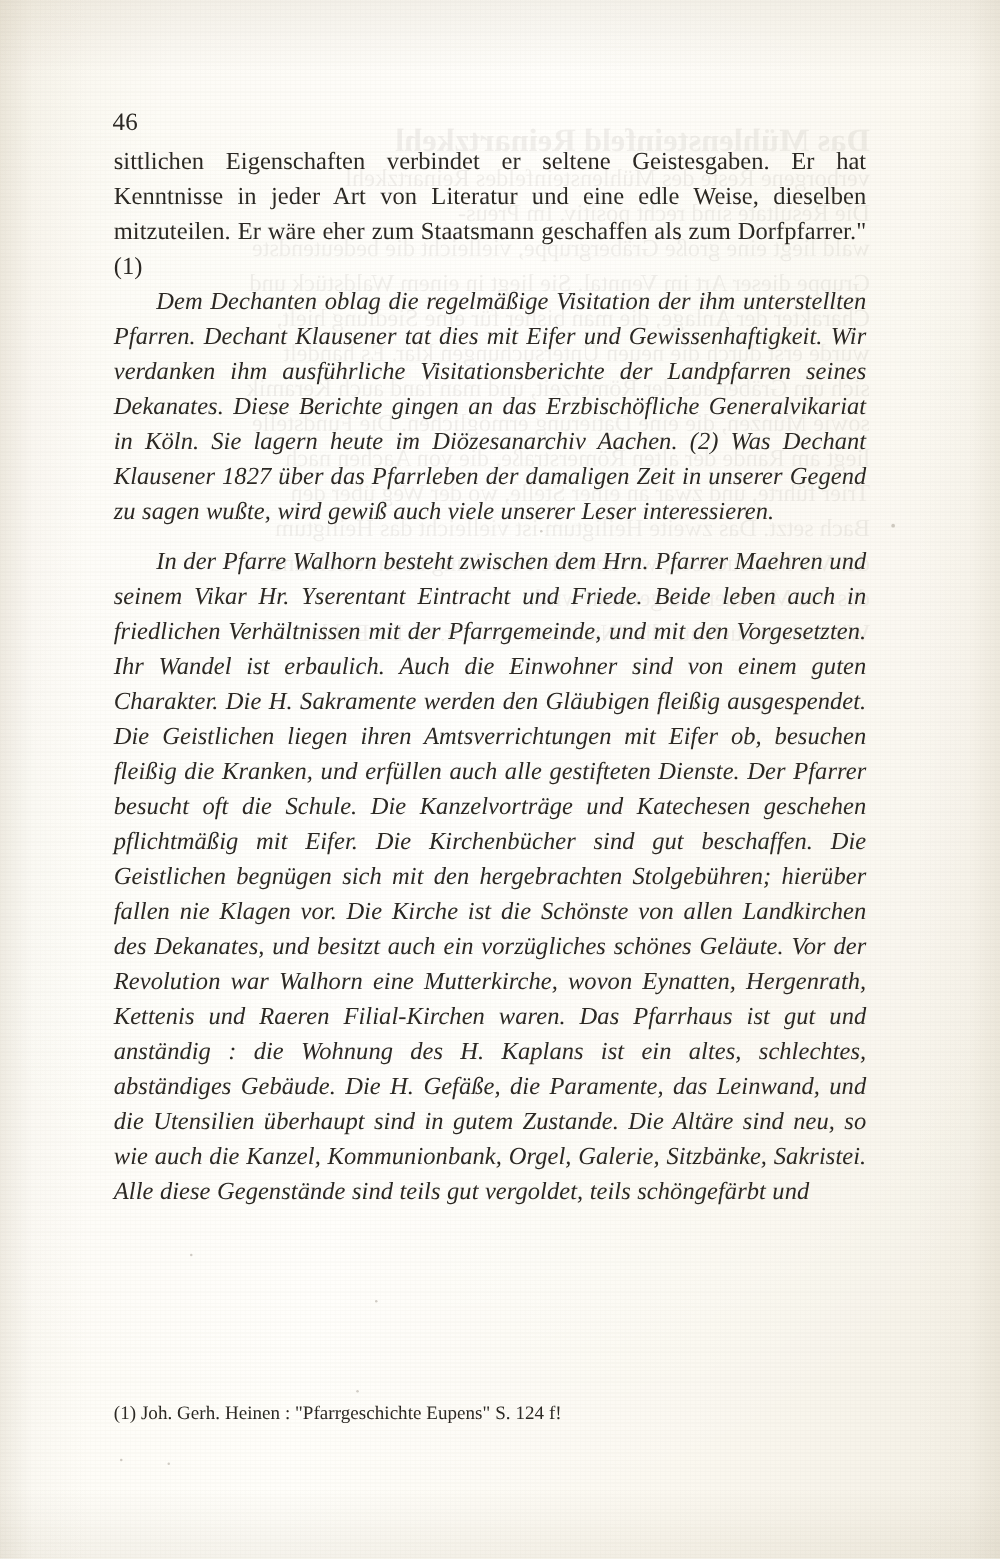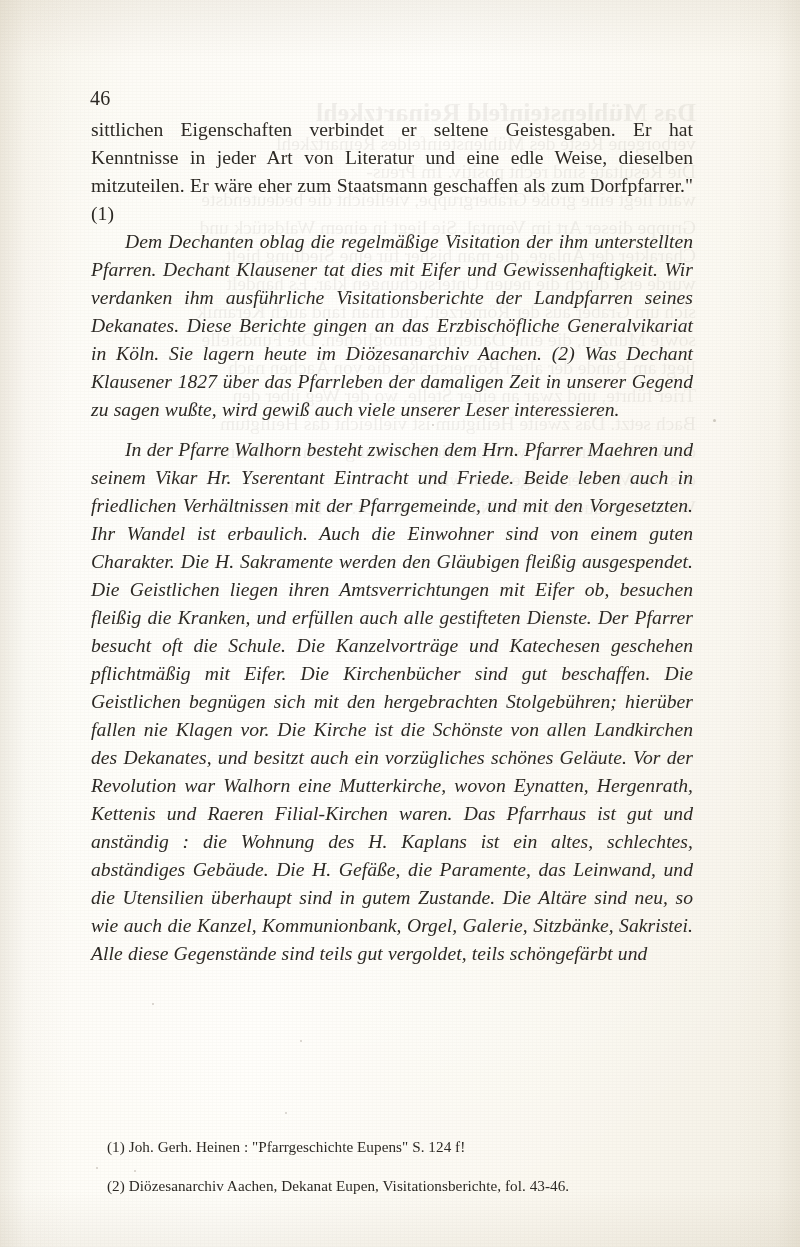--- a/index.html
+++ b/index.html
@@ -113,21 +113,21 @@
     display: block;
   }
 
   .footnotes {
     position: absolute;
     left: 91px;
     top: 1119px;
     width: 604px;
   }
   .footnote {
-    margin: 16px;
+    margin: 0;
     font-size: 15.2px;
     line-height: 23px;
     text-align: justify;
     text-align-last: left;
     letter-spacing: 0.05px;
   }
 
   
   .grain {
     position: absolute;
@@ -184,21 +184,20 @@
 
     <div class="heading">
     </div>
 
     <p class="body indent">In der Pfarre Walhorn besteht zwischen dem Hrn. Pfarrer Maehren und seinem Vikar Hr. Yserentant Eintracht und Friede. Beide leben auch in friedlichen Verhältnissen mit der Pfarrgemeinde, und mit den Vorgesetzten. Ihr Wandel ist erbaulich. Auch die Einwohner sind von einem guten Charakter. Die H. Sakramente werden den Gläubigen fleißig ausgespendet. Die Geistlichen liegen ihren Amtsverrichtungen mit Eifer ob, besuchen fleißig die Kranken, und erfüllen auch alle gestifteten Dienste. Der Pfarrer besucht oft die Schule. Die Kanzelvorträge und Katechesen geschehen pflichtmäßig mit Eifer. Die Kirchenbücher sind gut beschaffen. Die Geistlichen begnügen sich mit den hergebrachten Stolgebühren; hierüber fallen nie Klagen vor. Die Kirche ist die Schönste von allen Landkirchen des Dekanates, und besitzt auch ein vorzügliches schönes Geläute. Vor der Revolution war Walhorn eine Mutterkirche, wovon Eynatten, Hergenrath, Kettenis und Raeren Filial-Kirchen waren. Das Pfarrhaus ist gut und anständig : die Wohnung des H. Kaplans ist ein altes, schlechtes, abständiges Gebäude. Die H. Gefäße, die Paramente, das Leinwand, und die Utensilien überhaupt sind in gutem Zustande. Die Altäre sind neu, so wie auch die Kanzel, Kommunionbank, Orgel, Galerie, Sitzbänke, Sakristei. Alle diese Gegenstände sind teils gut vergoldet, teils schöngefärbt und</p>
 
   </div>
 
   <div class="footnotes">
     <p class="footnote">(1) Joh. Gerh. Heinen : "Pfarrgeschichte Eupens" S. 124 f!</p>
-    <p class="footnote">(2) Diözesanarchiv Aachen, Dekanat Eupen, Visitationsberichte, fol. 43-46.</p>
   </div>
 
 </div>
 
 <div class="speck" style="left:713px;top:419px;width:3px;height:3px;"></div>
 <div class="speck" style="left:432px;top:424px;width:2px;height:2px;"></div>
 <div class="speck" style="left:398px;top:473px;width:2px;height:2px;"></div>
 <div class="speck" style="left:152px;top:1003px;width:2px;height:2px;"></div>
 <div class="speck" style="left:300px;top:1040px;width:2px;height:2px;"></div>
 <div class="speck" style="left:96px;top:1167px;width:2px;height:2px;"></div>

